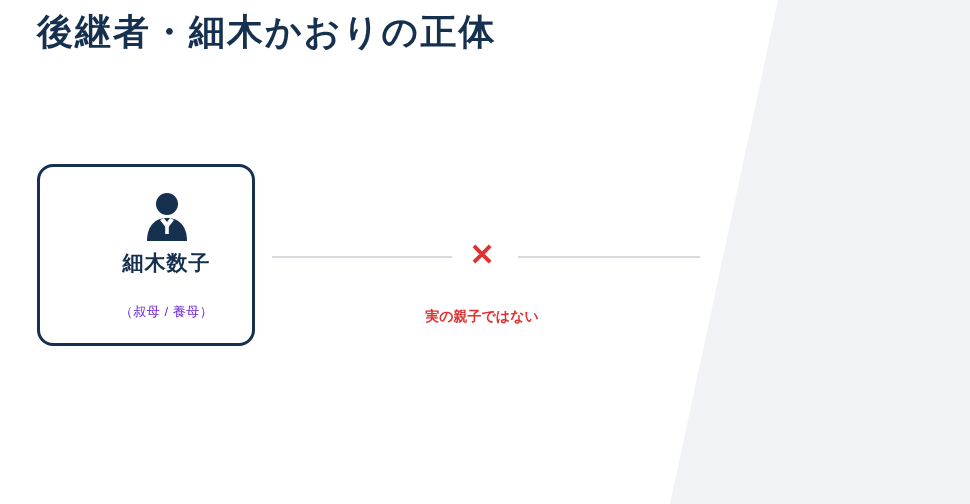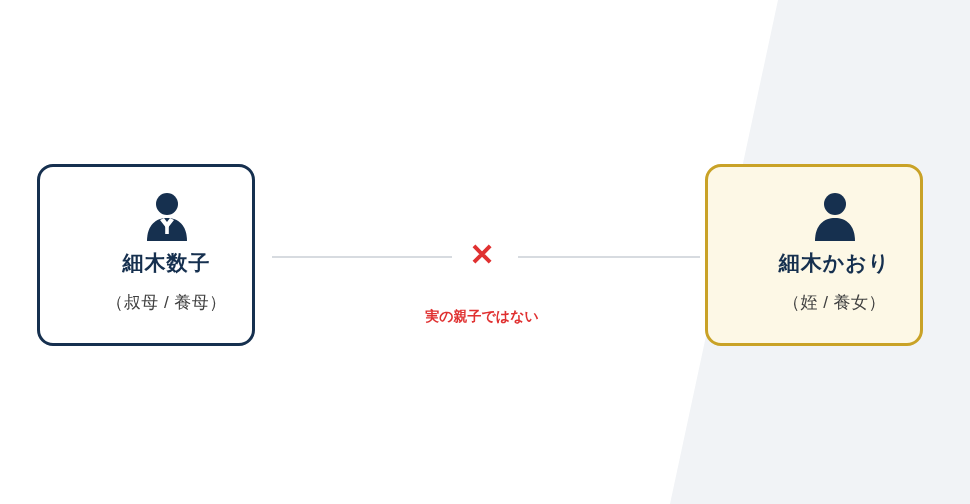--- a/index.html
+++ b/index.html
@@ -118,23 +118,23 @@
     width: 56px;
     height: 50px;
   }
   .person-name {
     font-size: 21px;
     font-weight: bold;
     color: #16304f;
     letter-spacing: 1px;
   }
   .person-role {
-    margin-top: 14px;
-    font-size: 17px;
-    color: #404040;
+    margin-top: 26px;
+    font-size: 13px;
+    color: #6d28d9;
     letter-spacing: 0.5px;
   }
 
   
   .note {
     position: absolute;
     left: 37px;
     top: 425px;
     width: 896px;
     height: 79px;
@@ -157,44 +157,35 @@
     color: #111827;
   }
 </style>
 </head>
 <body>
 
 <div id="stage">
 
   <div class="bg-slab"></div>
 
+  <div class="title">後継者・細木かおりの正体</div>
 
   <div class="connector"></div>
   <div class="cross-mask"></div>
   <div class="cross">✕</div>
   <div class="cross-label">実の親子ではない</div>
 
   <div class="card card-left">
     <div class="avatar">
       <svg viewBox="0 0 56 50" width="56" height="50">
         <circle cx="28" cy="13" r="11" fill="#16304f"></circle>
         <path d="M8 50 C8 34 17 27 28 27 C39 27 48 34 48 50 Z" fill="#16304f"></path>
         <path d="M21 29 L28 38 L35 29 L31 27 L28 31 L25 27 Z" fill="#ffffff"></path>
         <rect x="26.2" y="33" width="3.6" height="10" fill="#ffffff"></rect>
       </svg>
     </div>
     <div class="person-name">細木数子</div>
     <div class="person-role">（叔母 / 養母）</div>
   </div>
 
-  <div class="card card-right">
-    <div class="avatar">
-      <svg viewBox="0 0 56 50" width="56" height="50">
-        <circle cx="28" cy="13" r="11" fill="#16304f"></circle>
-        <path d="M8 50 C8 34 17 27 28 27 C39 27 48 34 48 50 Z" fill="#16304f"></path>
-      </svg>
-    </div>
-    <div class="person-name">細木かおり</div>
-    <div class="person-role">（姪 / 養女）</div>
-  </div>
 
 
 </div>
 
 </body></html>

